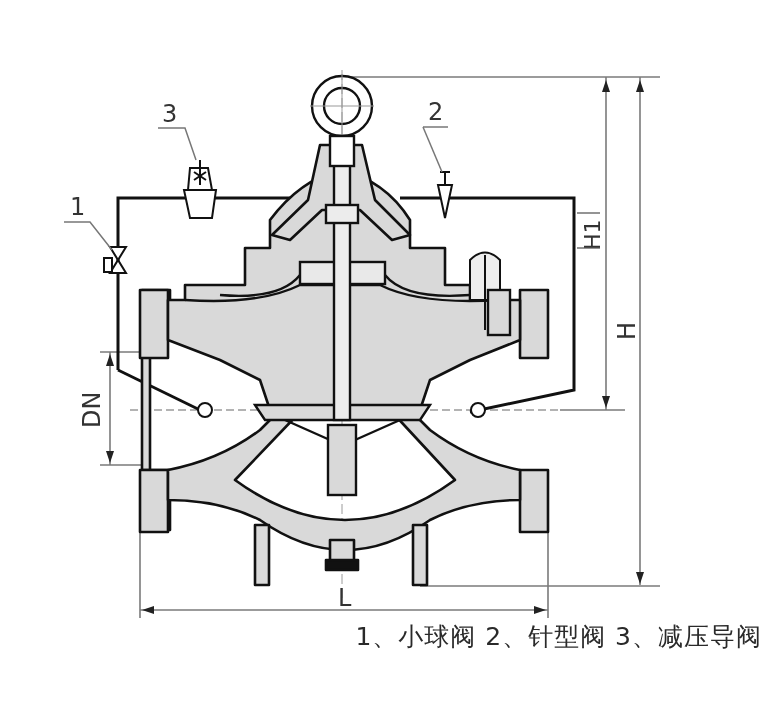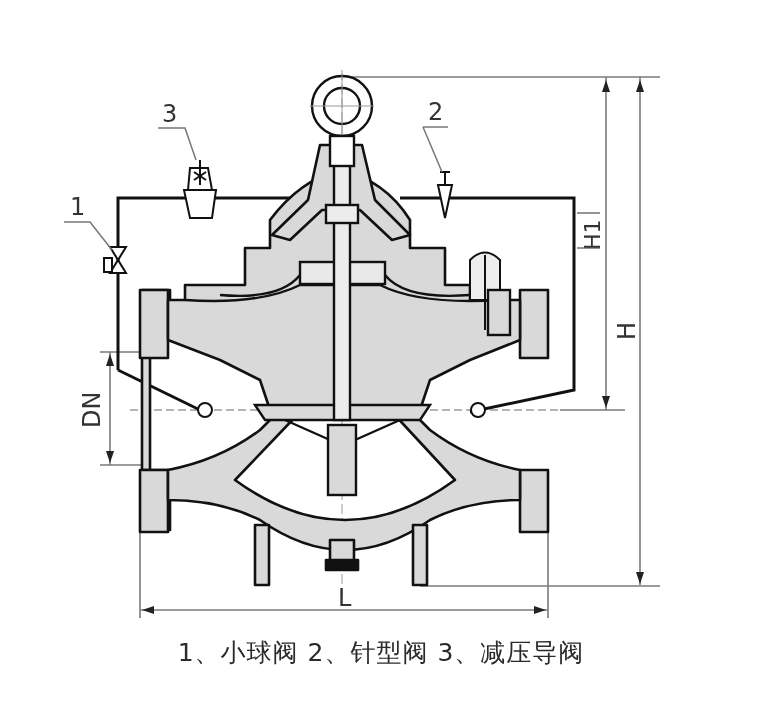--- a/index.html
+++ b/index.html
@@ -1,20 +1,20 @@
 <!DOCTYPE html>
 <html><head>
 <meta charset="utf-8">
 <style>
   html, body { margin: 0; padding: 0; background: #ffffff; }
   body { width: 762px; height: 709px; position: relative; overflow: hidden; font-family: "DejaVu Sans", sans-serif; }
   #drawing { position: absolute; left: 0; top: 0; width: 762px; height: 640px; }
   .lbl { font-family: "DejaVu Sans", sans-serif; fill: #333333; }
   .caption {
-    position: absolute; left: 0; top: 636px; width: 762px; text-align: center;
+    position: absolute; left: 0; top: 620px; width: 762px; text-align: right;
     font-family: "DejaVu Sans", sans-serif; font-size: 25px; color: #2a2a2a; letter-spacing: 1px;
   }
 </style>
 </head>
 <body>
 
 <svg id="drawing" viewBox="0 0 762 640" xmlns="http://www.w3.org/2000/svg">
 
   <g stroke="#7a7a7a" stroke-width="1.6" fill="none">
 

